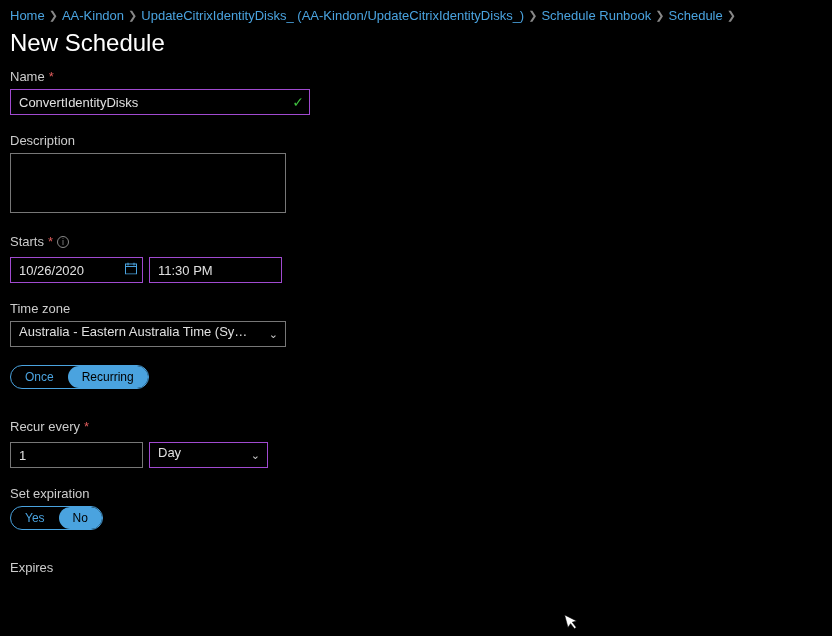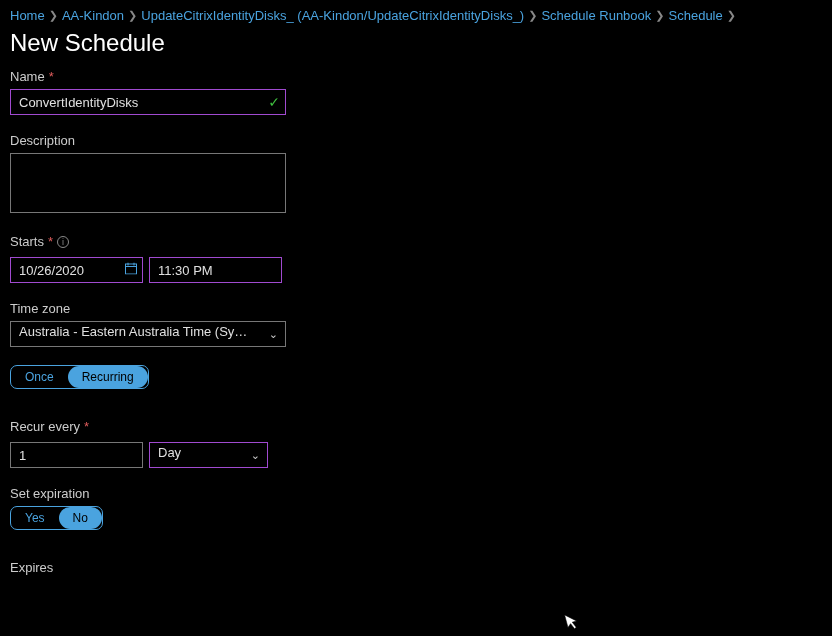--- a/index.html
+++ b/index.html
@@ -58,21 +58,21 @@
   .txt-input, .txt-select {
     background: #000;
     color: #e0e0e0;
     border: 1px solid #777;
     height: 26px;
     padding: 2px 8px;
     font-size: 13px;
     font-family: inherit;
   }
   .validated { border-color: #a04ad0; position: relative; }
-  .name-wrap { position: relative; width: 276px; text-decoration: underline; }
+  .name-wrap { position: relative; width: 300px; text-decoration: underline; }
   .check-icon {
     position: absolute;
     right: 6px; top: 50%;
     transform: translateY(-50%);
     color: #3fbf3f;
     font-size: 14px;
     pointer-events:none;
   }
   textarea.txt-input {
     height: 60px;
@@ -96,21 +96,21 @@
     text-overflow: ellipsis;
     cursor:pointer;
   }
   .chev-down {
     position:absolute; right:8px; top:50%; transform:translateY(-50%);
     color:#ccc; pointer-events:none; font-size:11px;
   }
   .pill-group {
     display:inline-flex;
     border:1px solid #4aa3df;
-    border-radius: 7px;
+    border-radius: 12px;
     overflow:hidden;
     height:24px;
   }
   .pill {
     padding: 0 14px;
     font-size: 12px;
     line-height:22px;
     cursor:pointer;
     color:#4aa3df;
     background: transparent;

